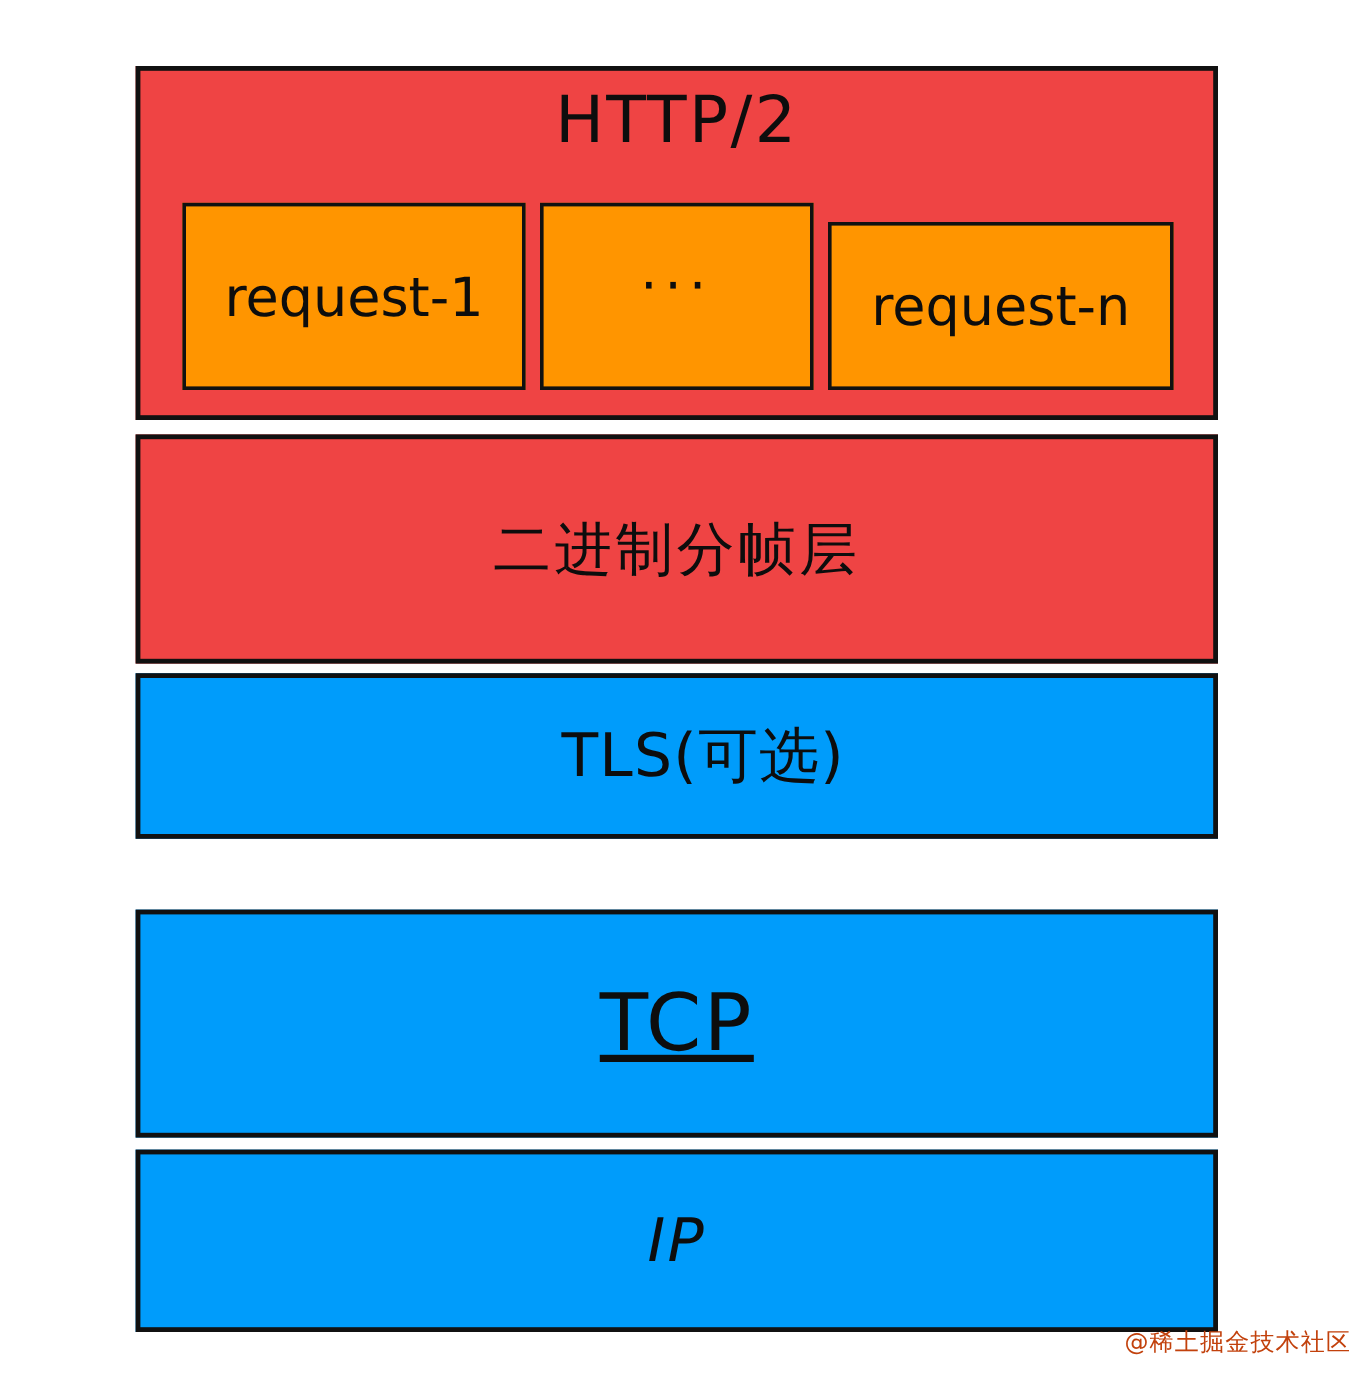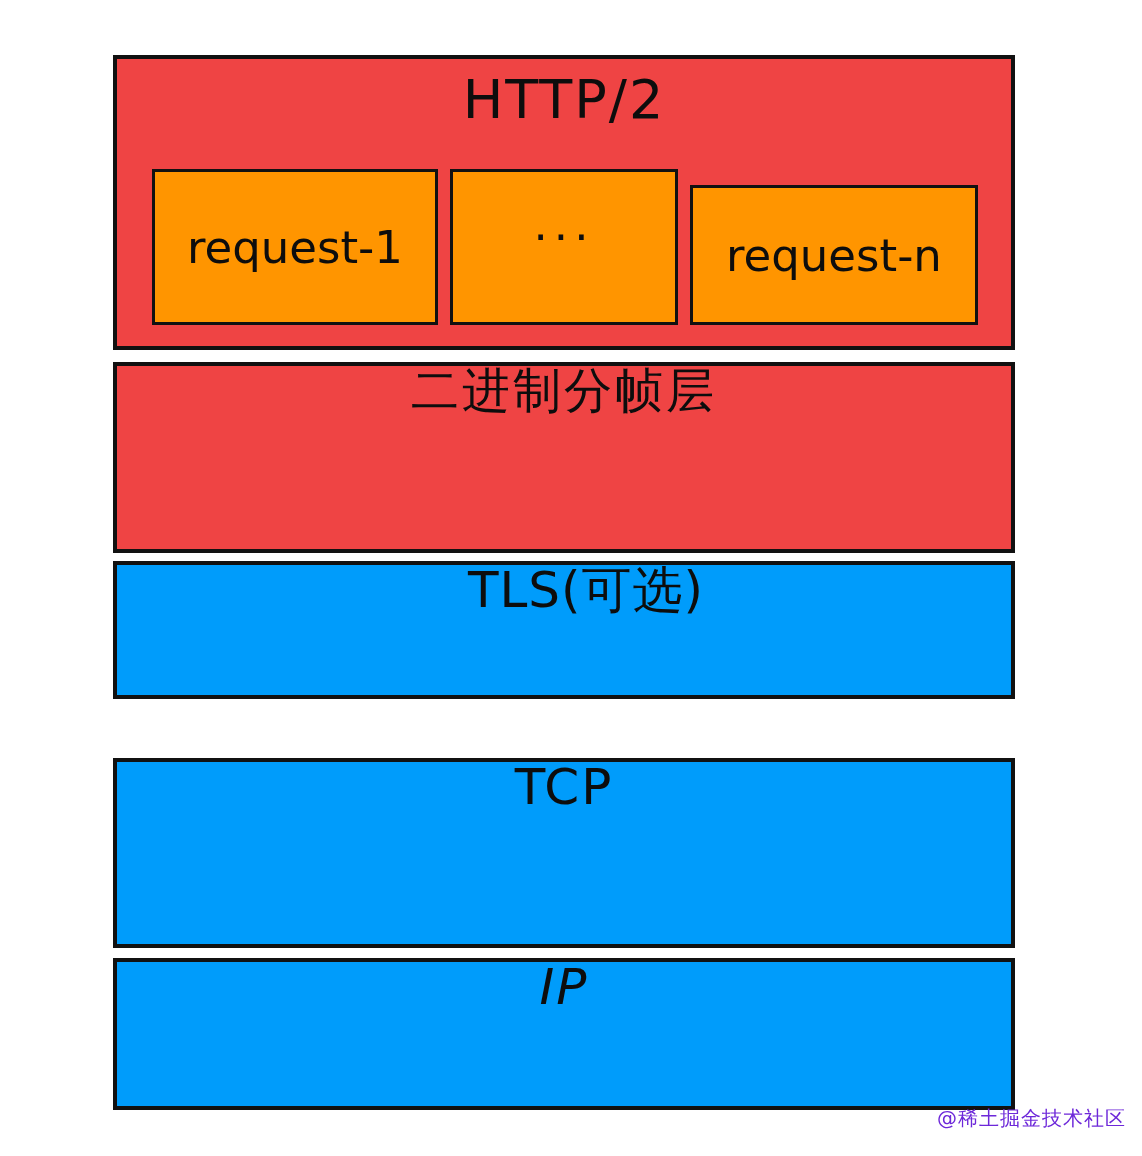--- a/index.html
+++ b/index.html
@@ -25,20 +25,21 @@
   }
 
   
   .layer-block {
     position: absolute;
     box-sizing: border-box;
     border: 4px solid #111111;
     display: flex;
     flex-direction: column;
     align-items: center;
+    justify-content: center;
   }
   .layer-block.orange { background: #ef4444; }
   .layer-block.blue   { background: #009cfb; }
 
   
   .layer-label {
     color: #0d0d0d;
     font-family: "DejaVu Sans", "Liberation Sans", sans-serif;
     font-weight: 400;
     letter-spacing: 1px;
@@ -122,38 +123,38 @@
   }
   #tls-label { font-size: 50px; }
 
   
   #block-tcp {
     left: 113px;
     top: 758px;
     width: 902px;
     height: 190px;
   }
-  #tcp-label { font-size: 50px; letter-spacing: 2px; }
+  #tcp-label { font-size: 66px; letter-spacing: 2px; text-decoration: underline; }
 
   
   #block-ip {
     left: 113px;
     top: 958px;
     width: 902px;
     height: 152px;
   }
   #ip-label { font-size: 50px; letter-spacing: 2px; font-style: italic; }
 
   
   #watermark {
     position: absolute;
     right: 16px;
     bottom: 24px;
     font-size: 20px;
-    color: #6d28d9;
+    color: #c2410c;
     letter-spacing: 1px;
     white-space: nowrap;
     user-select: none;
   }
 </style>
 </head>
 <body>
 
 <div id="diagram-canvas">
 

